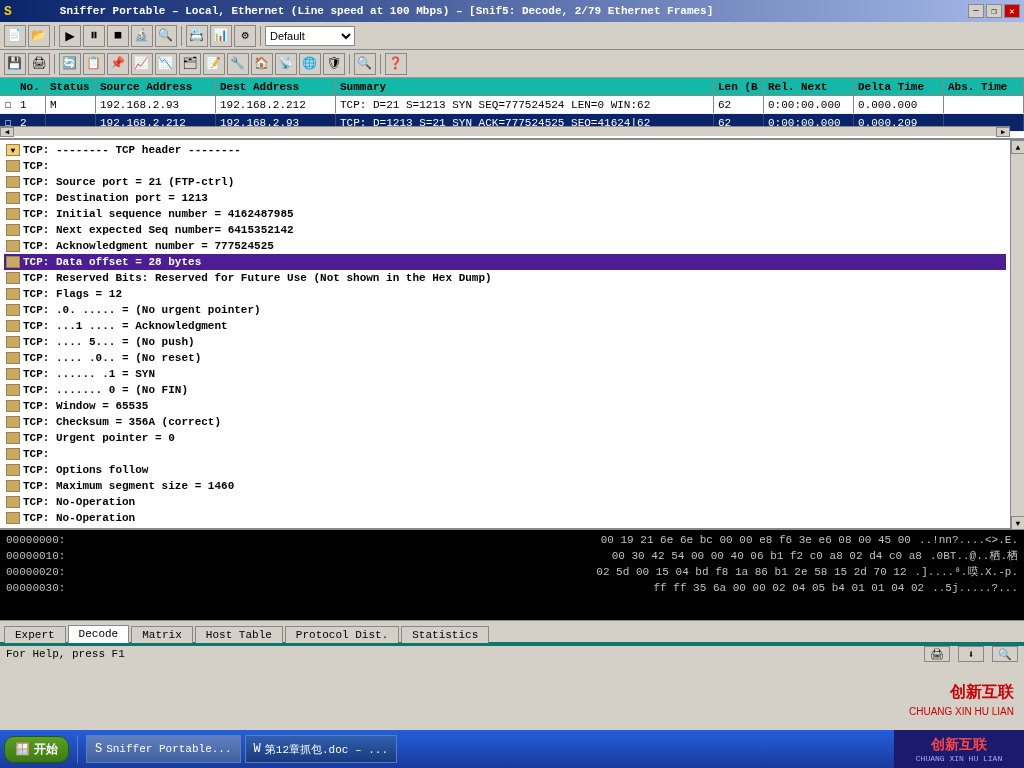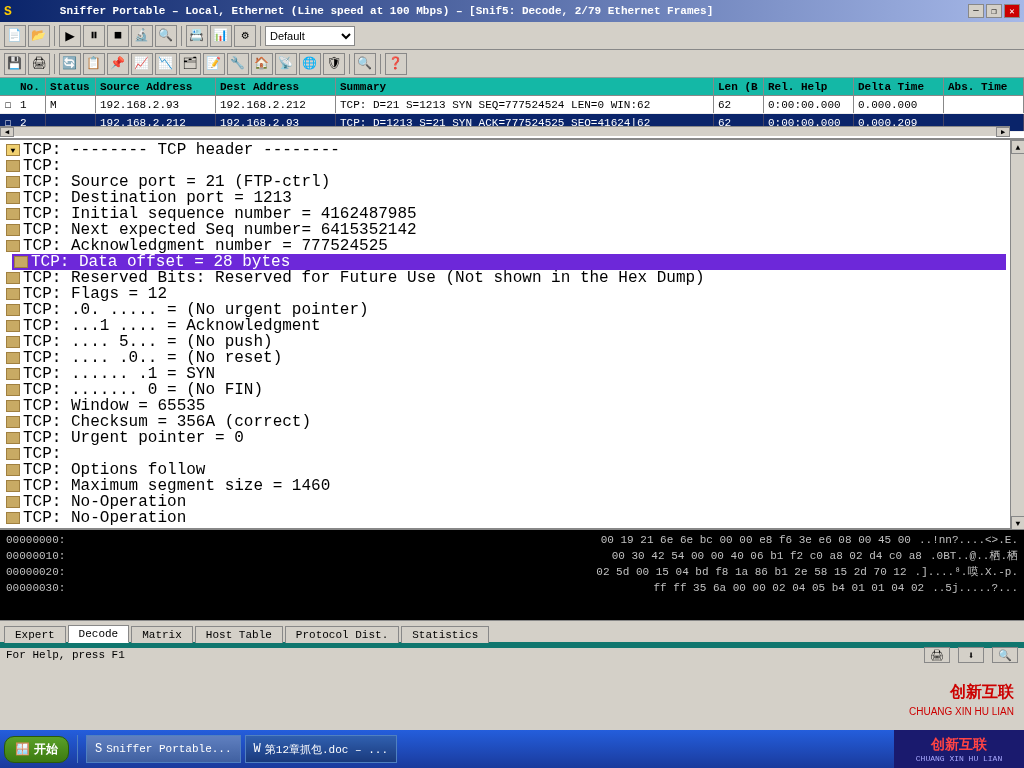--- a/index.html
+++ b/index.html
@@ -176,42 +176,42 @@
       position: relative;
     }
     .decode-line {
       display: flex;
       align-items: center;
       height: 16px;
       white-space: nowrap;
       padding-left: 2px;
     }
     .decode-line.highlighted {
-      background: #6d28d9;
+      background: #4c1d95;
       color: white;
-      margin-left: 8px;
     }
     .decode-icon {
       width: 16px;
       height: 14px;
       background: #c8aa64;
       border: 1px solid #a08040;
       display: inline-flex;
       align-items: center;
       justify-content: center;
       margin-right: 2px;
       font-size: 8px;
       flex-shrink: 0;
     }
     .decode-icon.folder {
       background: #f0d070;
     }
     .decode-text {
       font-family: 'Courier New', Courier, monospace;
-      font-size: 16px;
+      font-size: 11px;
+      font-weight: bold;
     }
 
     
     #hex-panel {
       background: black;
       color: #c0c0c0;
       height: 90px;
       font-family: 'Courier New', Courier, monospace;
       font-size: 11px;
       padding: 2px 6px;
@@ -254,21 +254,21 @@
     }
 
     
     #statusbar {
       background: #d4d0c8;
       height: 20px;
       display: flex;
       align-items: center;
       padding: 0 6px;
       font-size: 11px;
-      border-top: 6px solid #0f766e;
+      border-top: 4px solid #0f766e;
     }
 
     
     #taskbar {
       position: absolute;
       bottom: 0;
       left: 0;
       right: 0;
       height: 38px;
       background: linear-gradient(to bottom, #245edc, #1a3a9c);
@@ -419,21 +419,21 @@
 
   <div id="packet-list">
     <div id="packet-list-header">
       <div style="width:16px;"></div>
       <div class="pl-col col-no">No.</div>
       <div class="pl-col col-status">Status</div>
       <div class="pl-col col-src">Source Address</div>
       <div class="pl-col col-dst">Dest Address</div>
       <div class="pl-col col-summary">Summary</div>
       <div class="pl-col col-len">Len (B</div>
-      <div class="pl-col col-reltime">Rel. Help</div>
+      <div class="pl-col col-reltime">Rel. Next</div>
       <div class="pl-col col-deltatime">Delta Time</div>
       <div class="pl-col col-abstime">Abs. Time</div>
     </div>
     <div id="packet-rows">
 
       <div class="pkt-row">
         <div style="width:16px;text-align:center;">☐</div>
         <div class="pl-col col-no">1</div>
         <div class="pl-col col-status">M</div>
         <div class="pl-col col-src">192.168.2.93</div>

